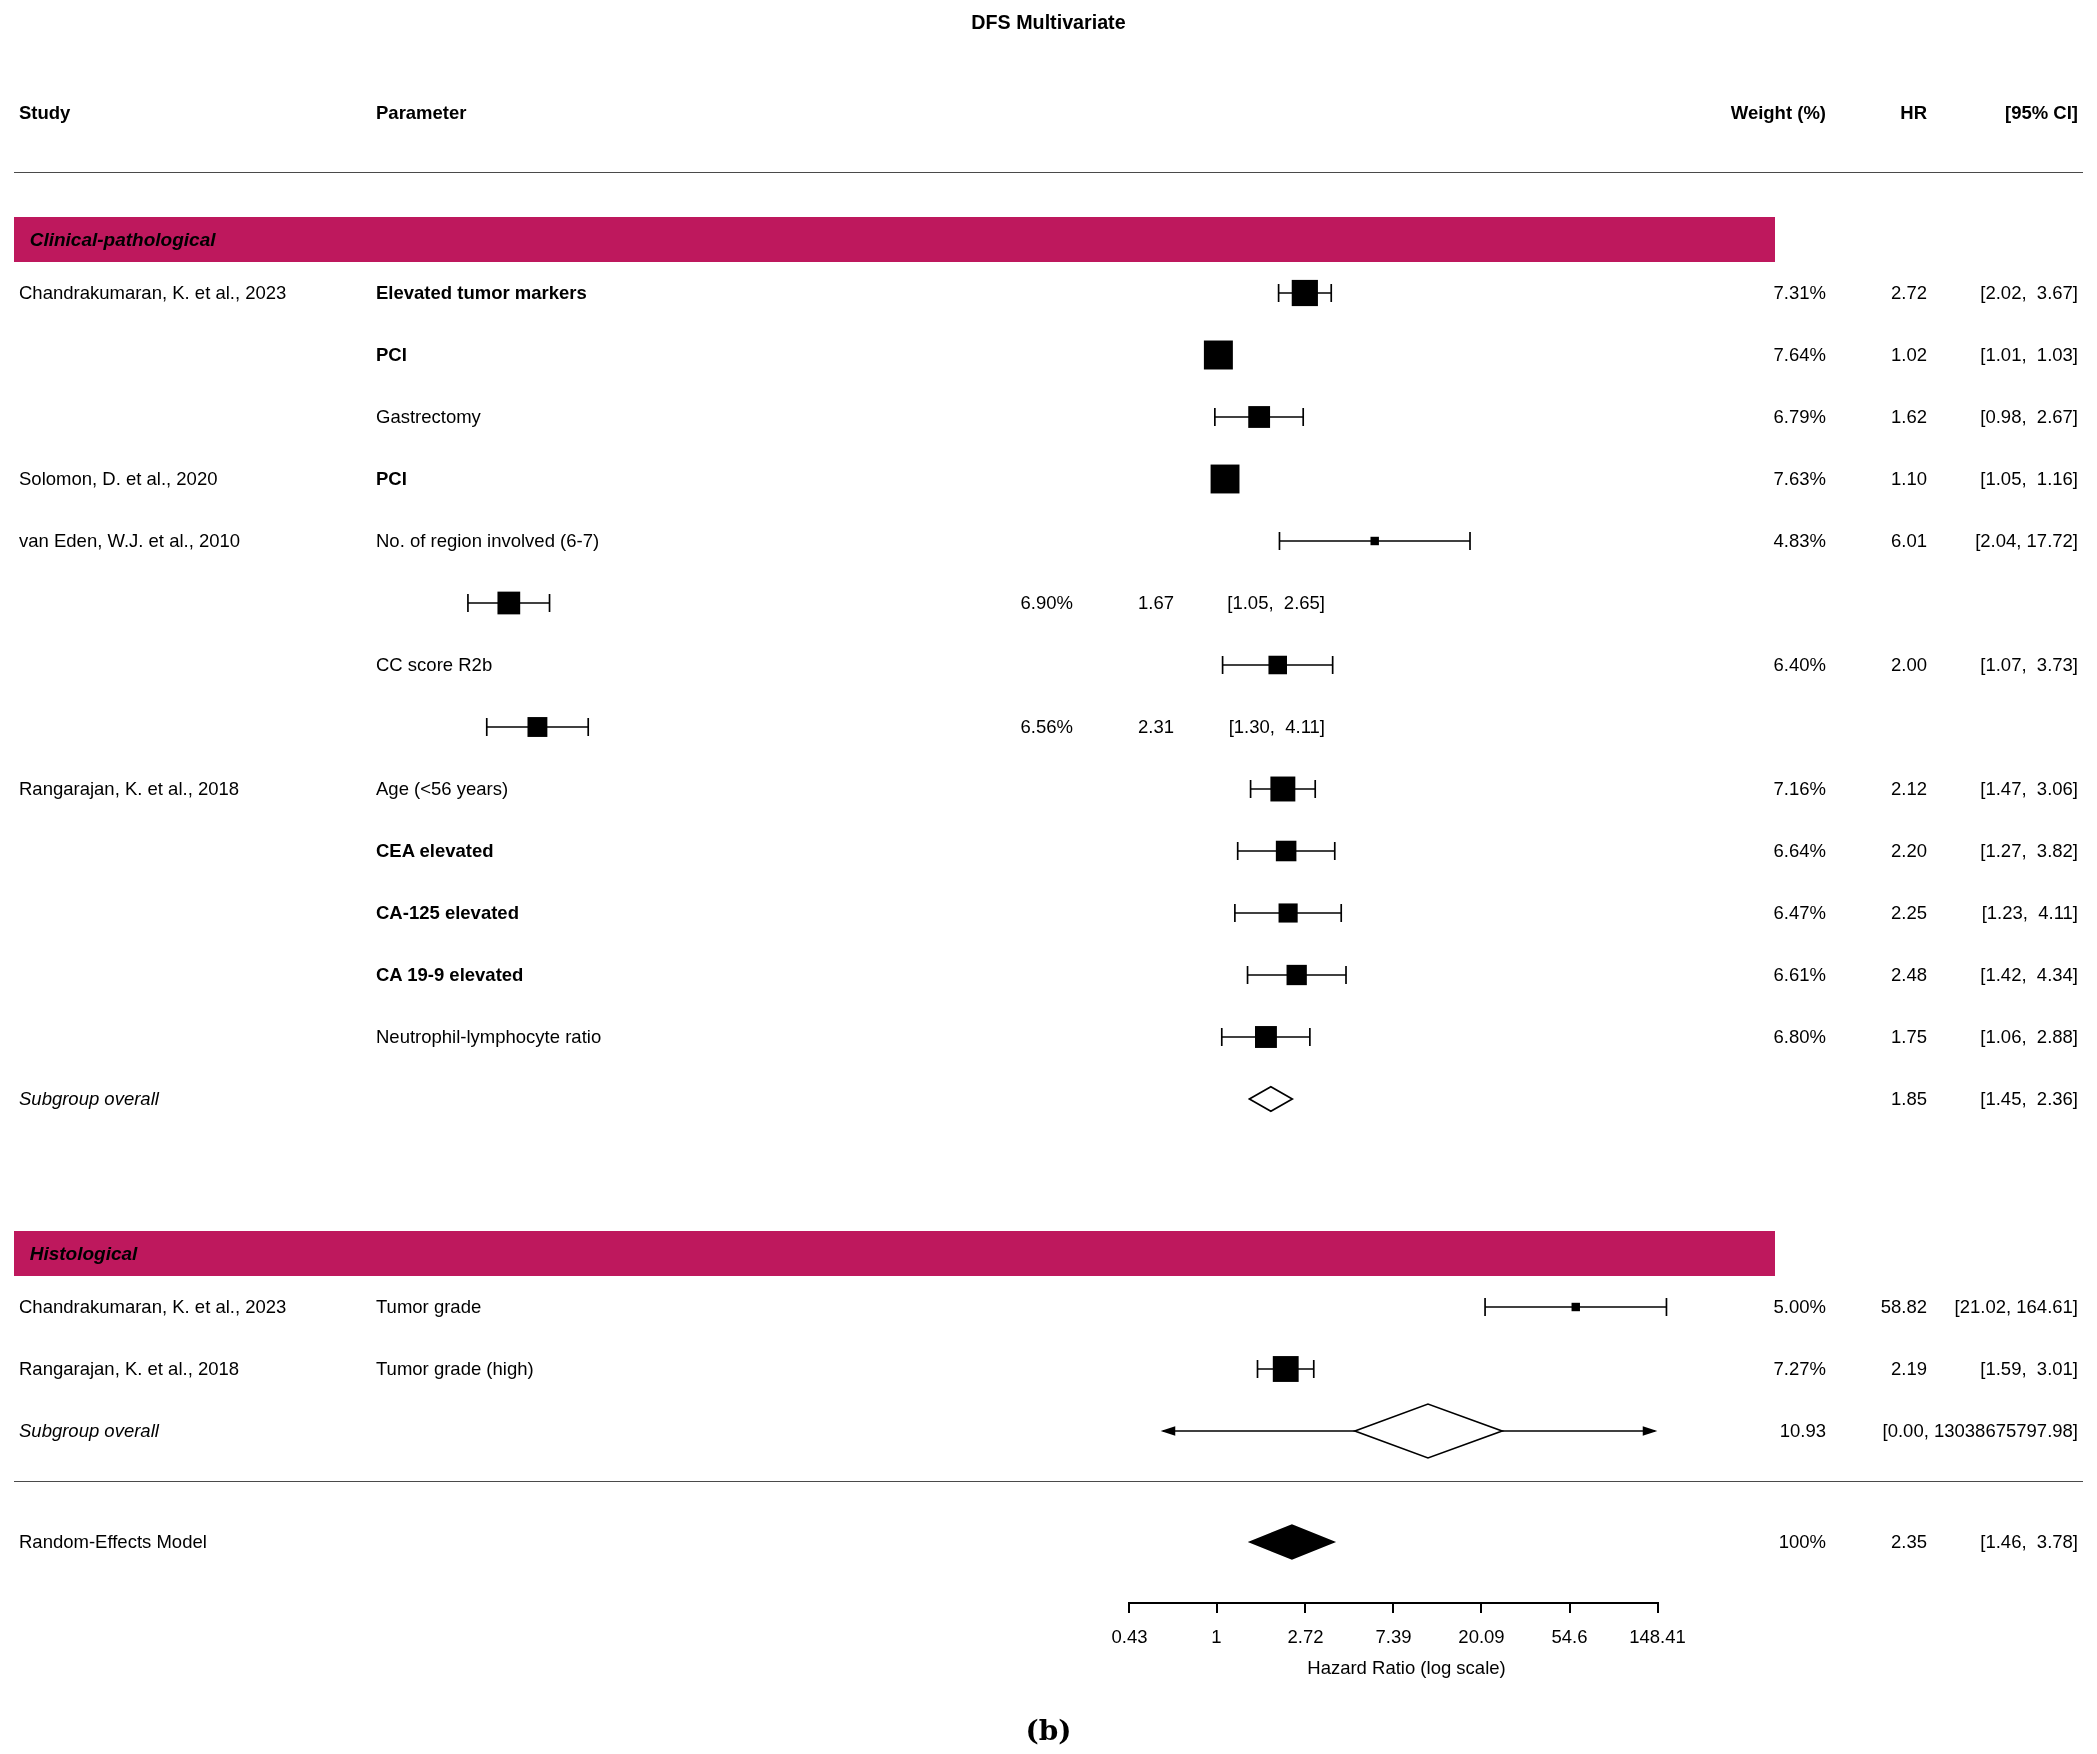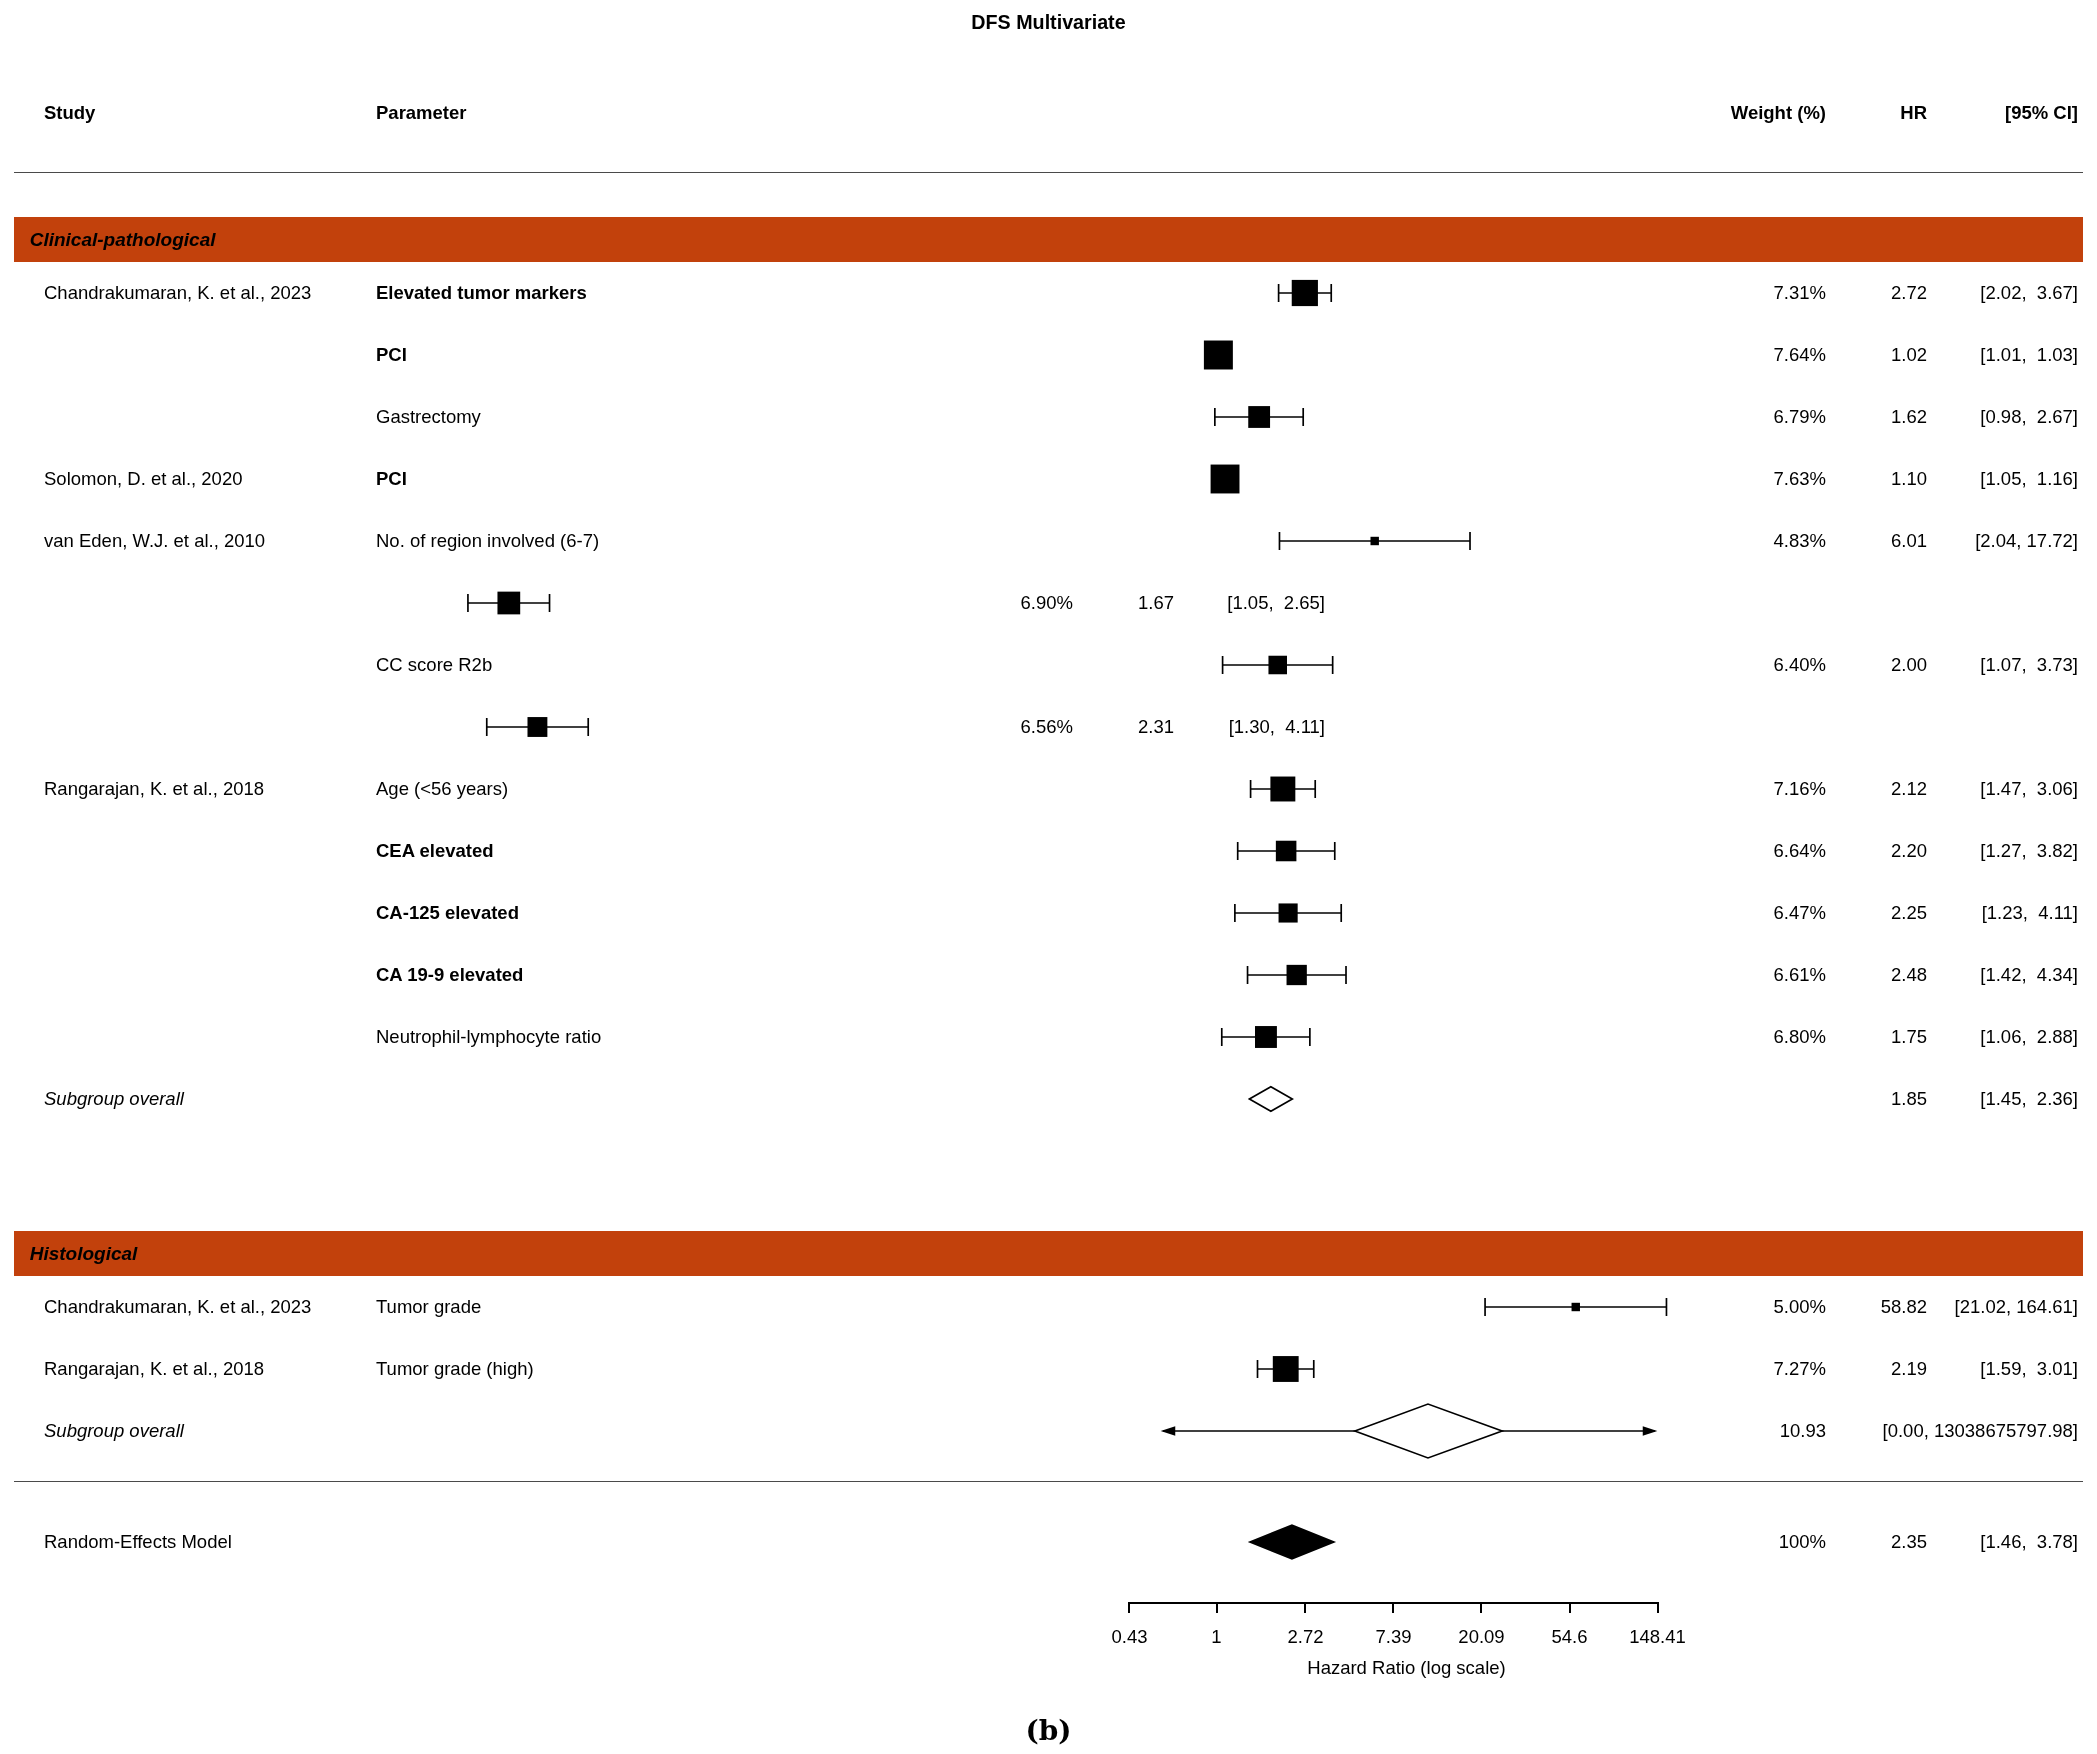--- a/index.html
+++ b/index.html
@@ -25,29 +25,29 @@
     position:absolute; left:14px; width:2069px; height:0;
     border-top:1.7px solid #4a4a4a;
   }
   .rule-top { top:172px; }
   .rule-mid {
     margin-top:19px; margin-left:14px; width:2069px; height:0;
     border-top:1.7px solid #4a4a4a;
   }
   #content { position:absolute; top:217px; left:0; width:2097px; }
   .band {
-    margin-left:14px; width:2069px; height:45px;
-    background:#c2410c;
+    margin-left:14px; width:1761px; height:45px;
+    background:#be185d;
     display:flex; align-items:center; padding-left:15.7px;
     font-weight:bold; font-style:italic; font-size:19px;
   }
   .section-gap { margin-top:101px; }
   .row { display:flex; align-items:center; height:62px; width:2079px; }
   .overall-row { margin-top:29px; }
-  .c-study { width:376px; padding-left:44px; display:flex; justify-content:flex-start; }
+  .c-study { width:376px; padding-left:19px; display:flex; justify-content:flex-start; }
   .c-param { width:753px; padding-right:11.2px; display:flex; justify-content:flex-start; }
   .c-plot  { width:539px; position:relative; }
   .c-weight{ width:158px; display:flex; justify-content:flex-end; }
   .c-hr    { width:101px; display:flex; justify-content:flex-end; }
   .c-ci    { width:151px; display:flex; justify-content:flex-end; }
   .b { font-weight:bold; }
   .i { font-style:italic; }
   .cell-txt { white-space:pre; }
   .axis-wrap { position:relative; margin-top:29px; margin-left:1129px; width:539px; height:90px; }
   .axis-line { position:absolute; left:0; top:0; width:529px; height:1.7px; background:#000; }

